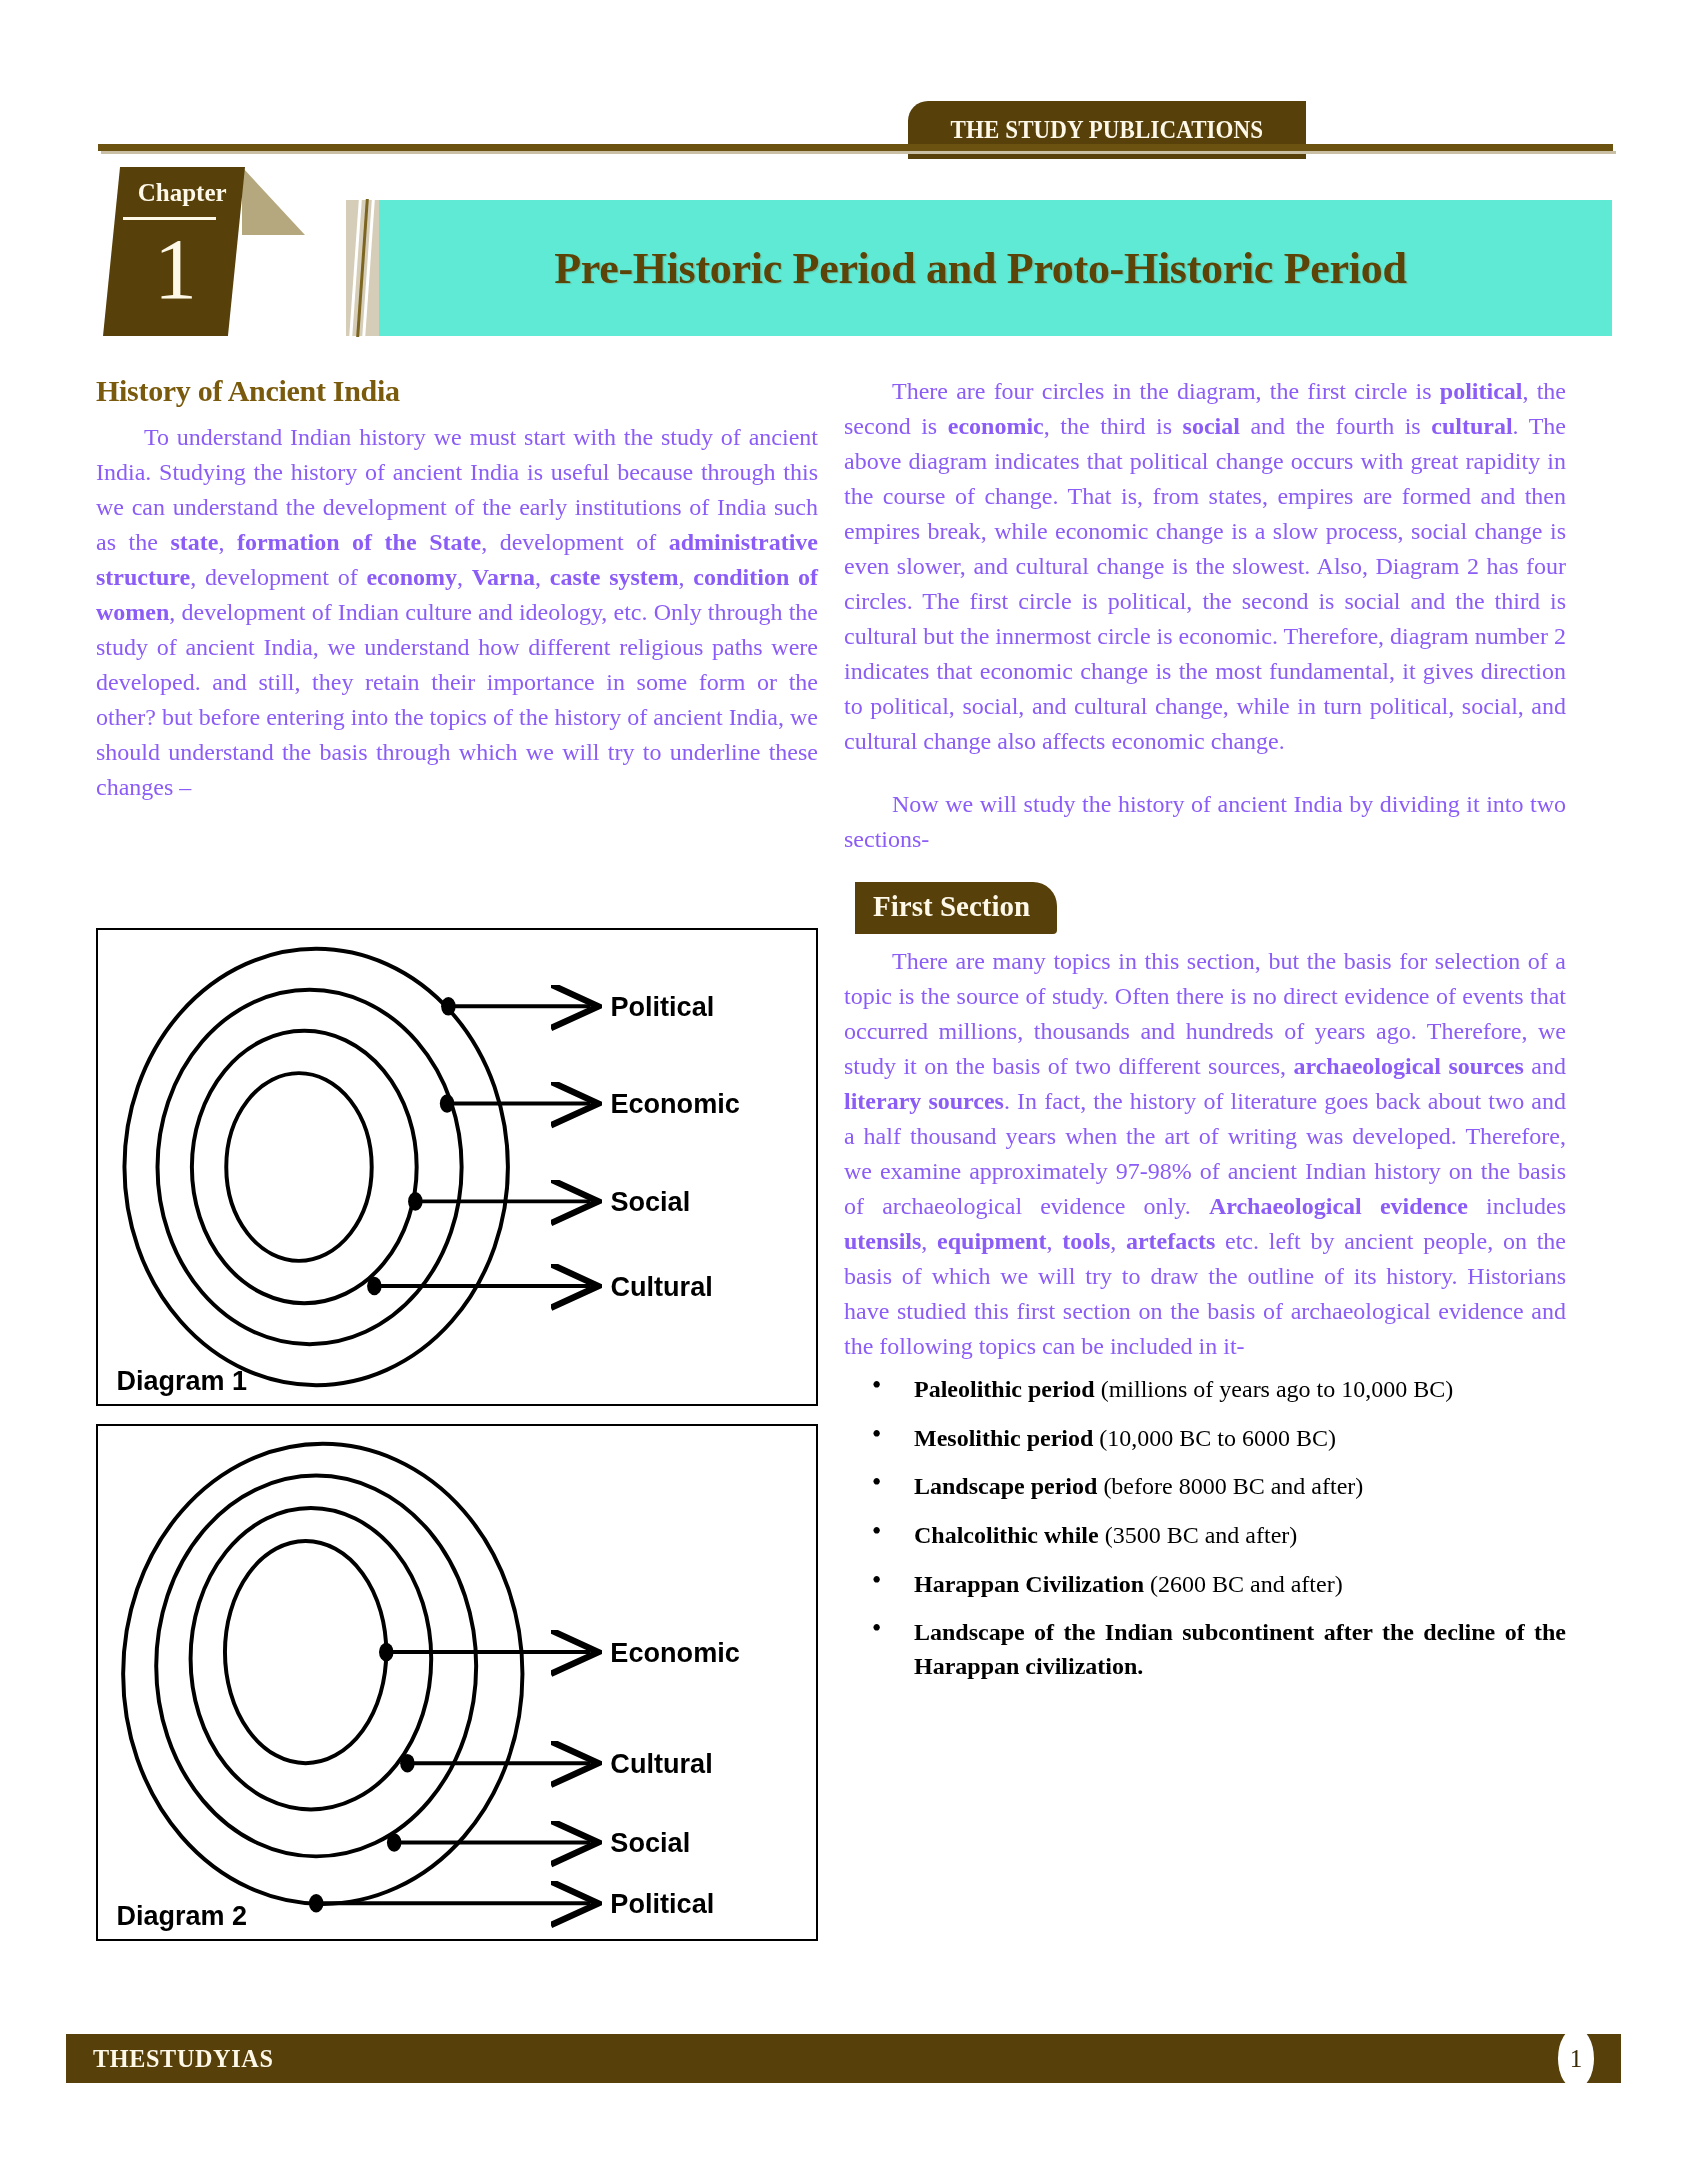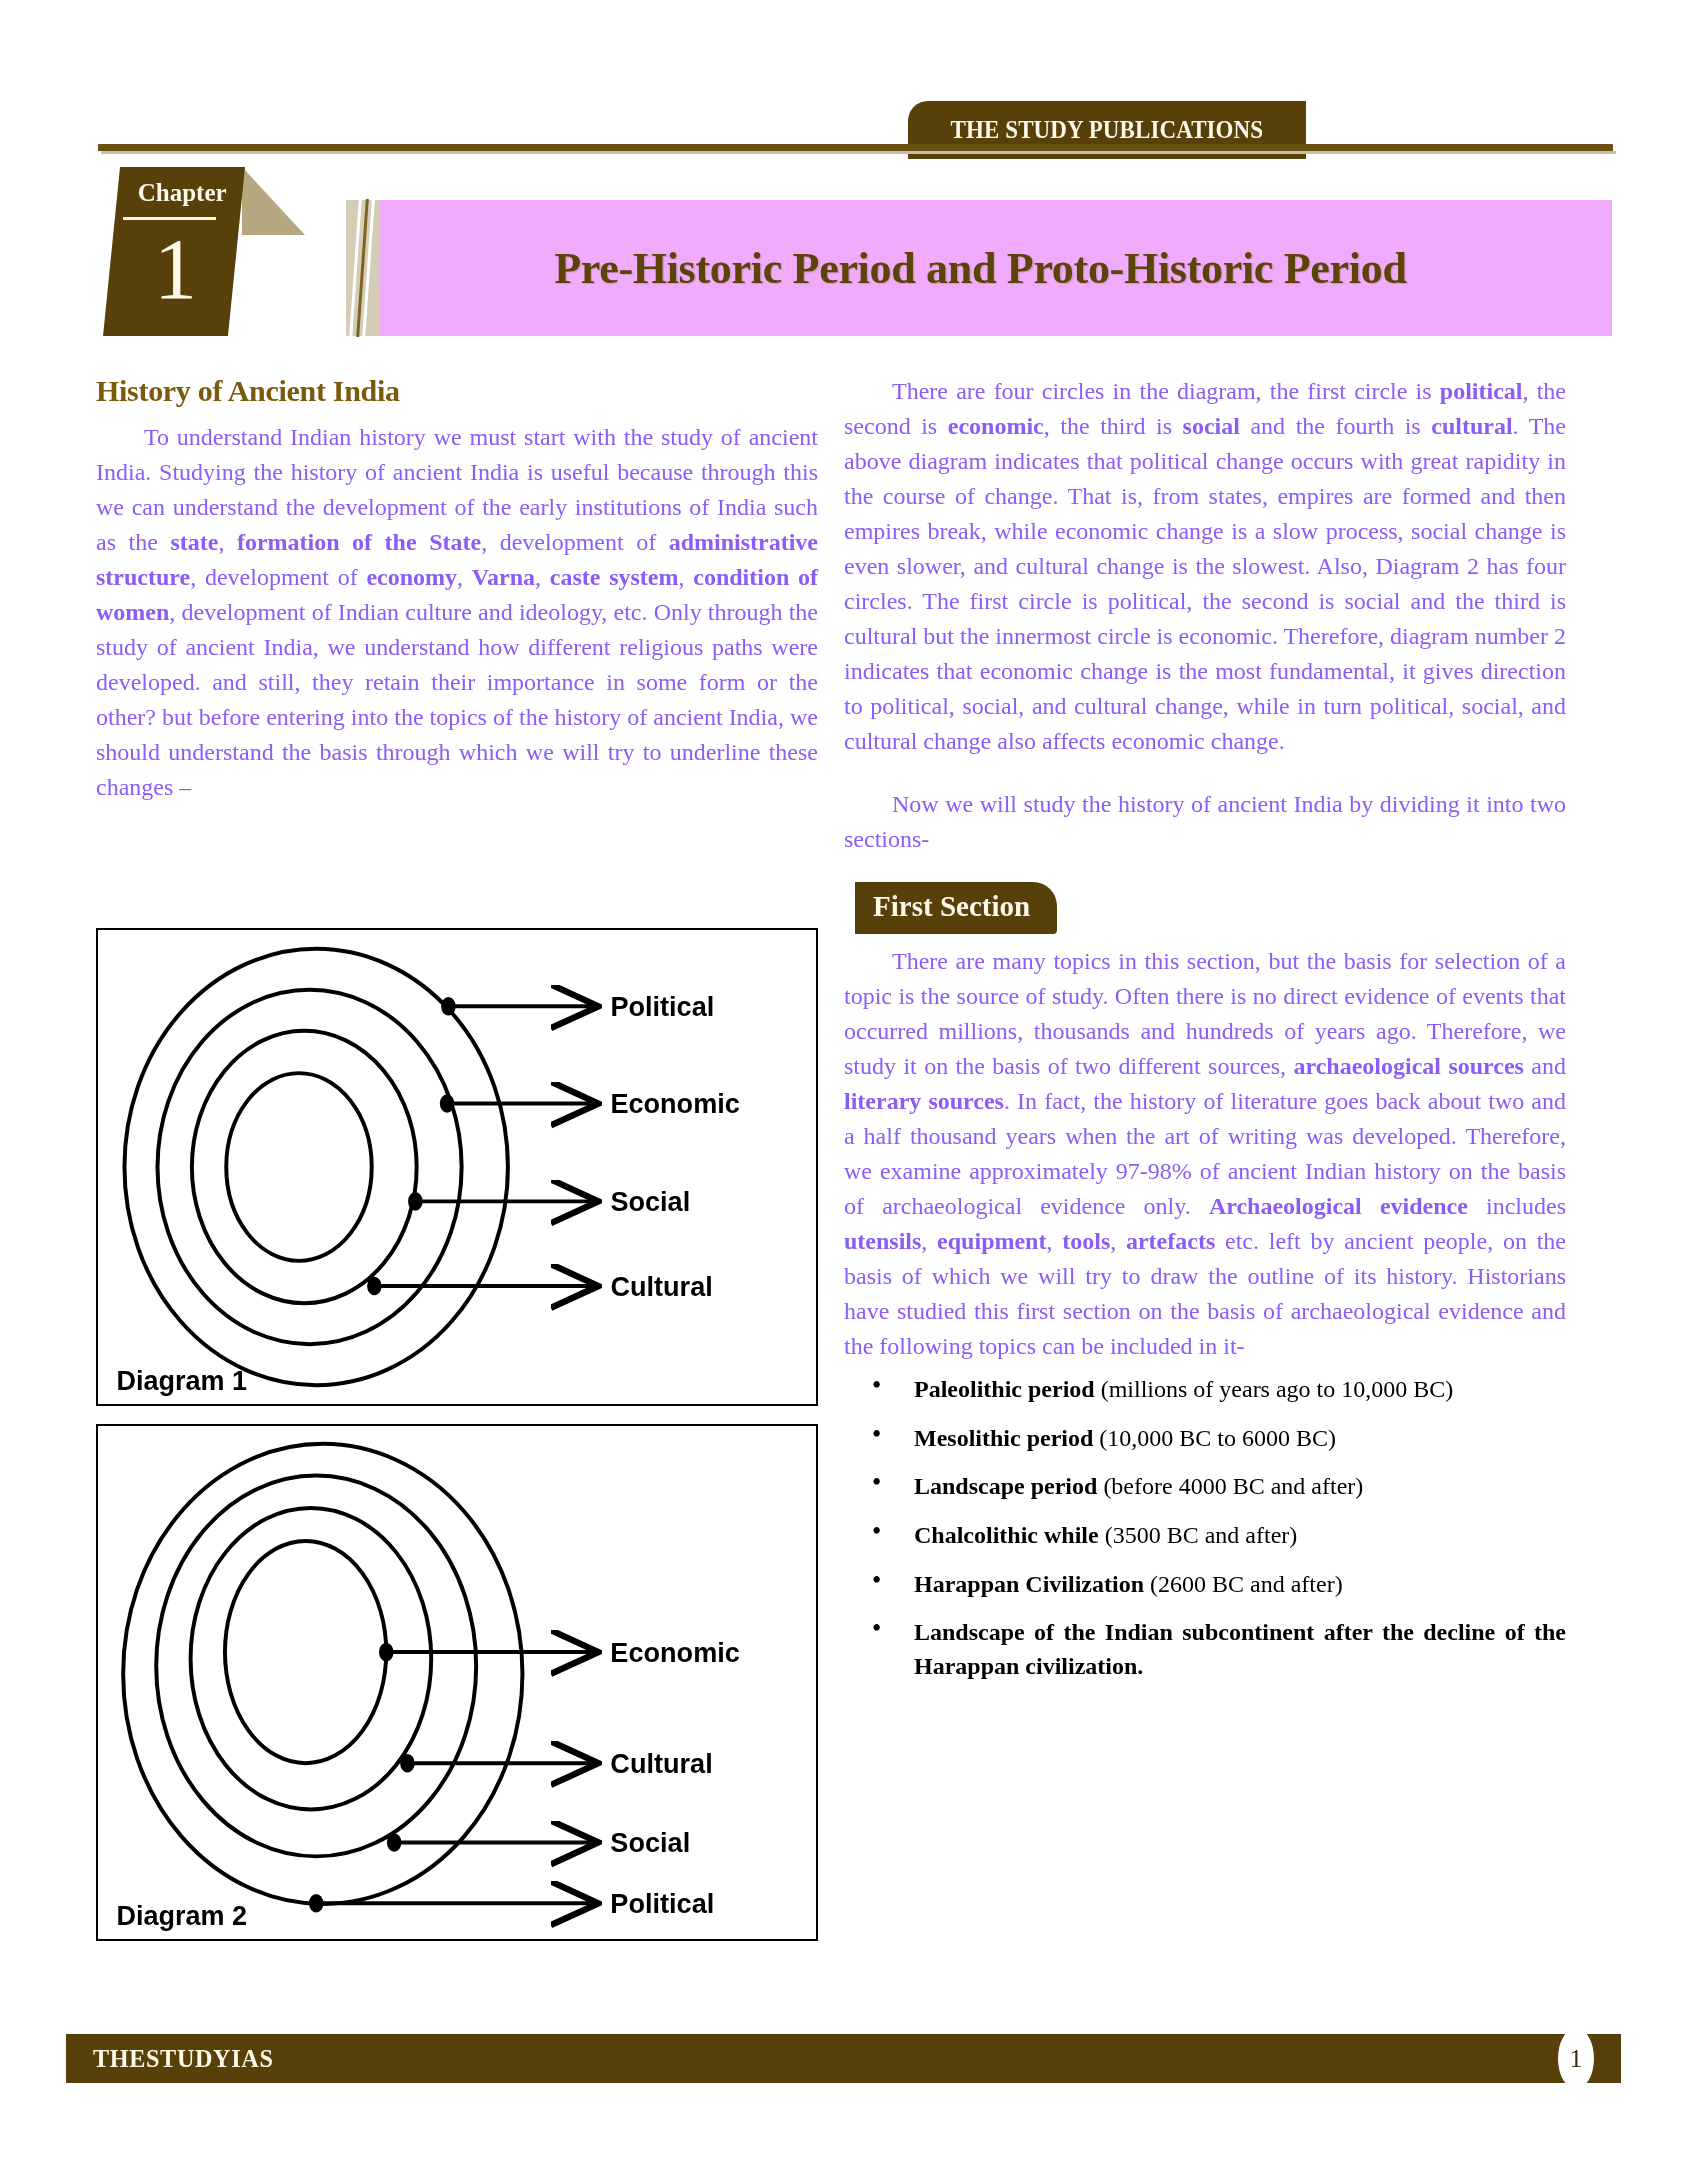--- a/index.html
+++ b/index.html
@@ -68,21 +68,21 @@
     top: 167px;
     width: 1508px;
     height: 169px;
   }
   .banner-beige {
     position: absolute;
     left: 275px;
     top: 33px;
     width: 1234px;
     height: 136px;
-    background: #f0abfc;
+    background: #5eead4;
     display: flex;
     align-items: center;
     justify-content: center;
   }
   .banner-title {
     color: #5c4308;
     font-family: "Liberation Serif", serif;
     font-weight: bold;
     font-size: 44px;
     letter-spacing: -0.3px;
@@ -416,21 +416,21 @@
 
     <div>
       <span class="pill">First Section</span>
     </div>
 
     <p class="body"><span>There are many topics in this section, but the basis for selection of a topic is the source of study. Often there is no direct evidence of events that occurred millions, thousands and hundreds of years ago. Therefore, we study it on the basis of two different sources, </span><b>archaeological sources</b><span> and </span><b>literary sources</b><span>. In fact, the history of literature goes back about two and a half thousand years when the art of writing was developed. Therefore, we examine approximately 97-98% of ancient Indian history on the basis of archaeological evidence only. </span><b>Archaeological evidence</b><span> includes </span><b>utensils</b><span>, </span><b>equipment</b><span>, </span><b>tools</b><span>, </span><b>artefacts</b><span> etc. left by ancient people, on the basis of which we will try to draw the outline of its history. Historians have studied this first section on the basis of archaeological evidence and the following topics can be included in it-</span></p>
 
     <ul class="topics" id="topics-list">
         <li><b>Paleolithic period</b><span> (millions of years ago to 10,000 BC)</span></li>
         <li><b>Mesolithic period</b><span> (10,000 BC to 6000 BC)</span></li>
-        <li><b>Landscape period</b><span> (before 4000 BC and after)</span></li>
+        <li><b>Landscape period</b><span> (before 8000 BC and after)</span></li>
         <li><b>Chalcolithic while</b><span> (3500 BC and after)</span></li>
         <li><b>Harappan Civilization</b><span> (2600 BC and after)</span></li>
         <li><b>Landscape of the Indian subcontinent after the decline of the Harappan civilization.</b></li>
       </ul>
   </div>
 
   <div class="footer-bar"></div>
   <div class="footer-brand">THESTUDYIAS</div>
   <div class="footer-page-ellipse">
     <span class="footer-page-num">1</span>

